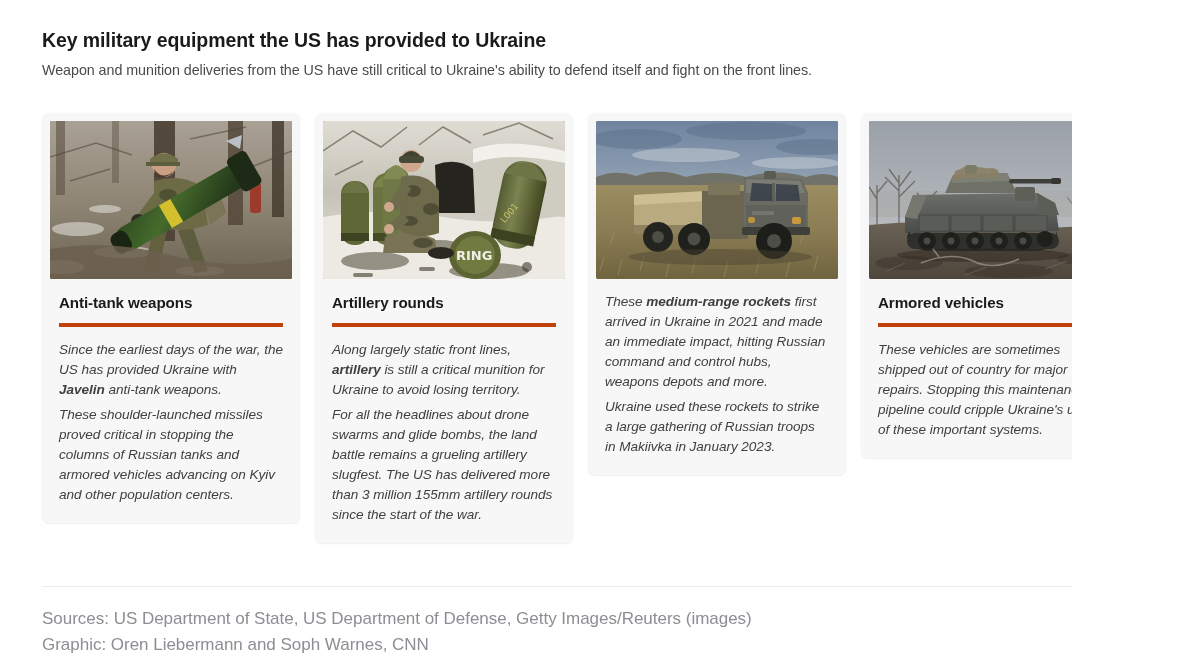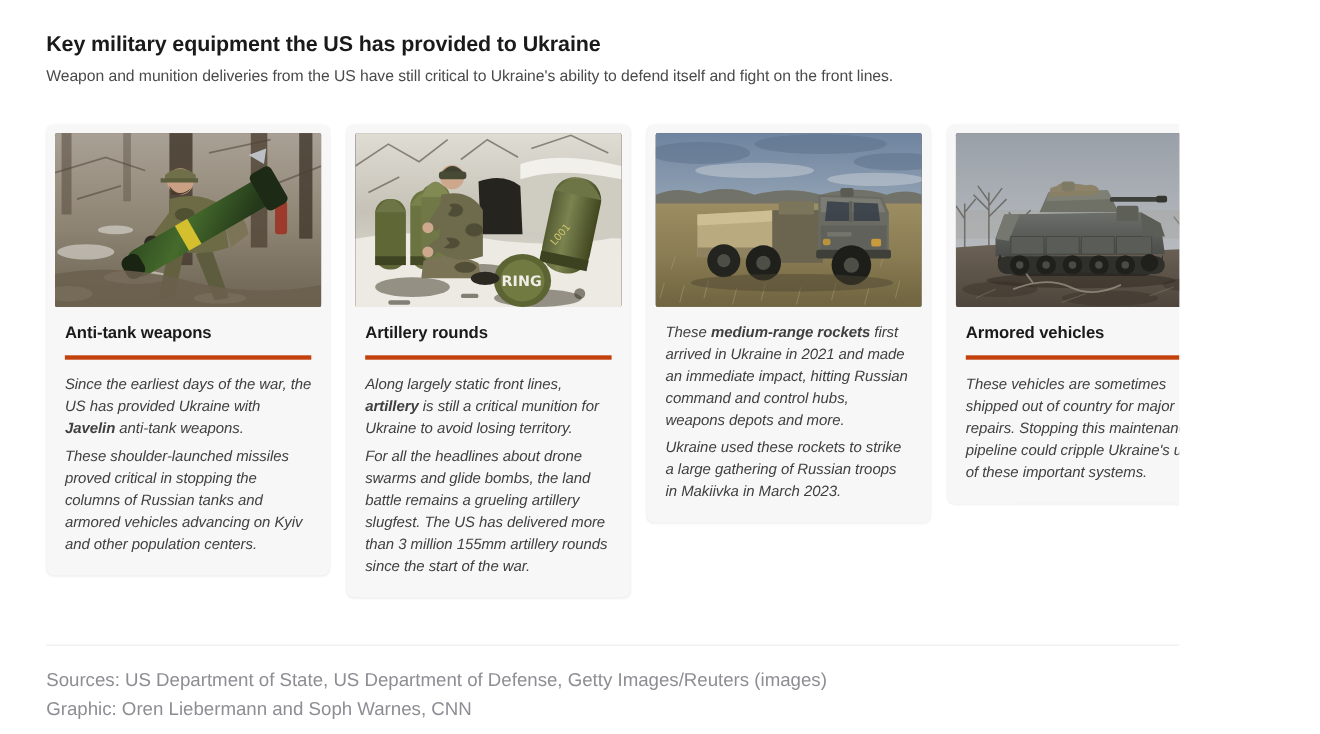--- a/index.html
+++ b/index.html
@@ -403,21 +403,21 @@
             <circle cx="98" cy="118" r="6.5" fill="#4d4e45"></circle>
             <circle cx="178" cy="120" r="18" fill="#1d1e1a"></circle>
             <circle cx="178" cy="120" r="7" fill="#4d4e45"></circle>
 
             <ellipse cx="124" cy="136" rx="92" ry="8" fill="#4b4330" opacity="0.45"></ellipse>
           </g>
         </svg>
       </div>
       <div class="card-body">
         <p class="card-para"><span>These </span><b>medium-range rockets</b><span> first arrived in Ukraine in 2021 and made an immediate impact, hitting Russian command and control hubs, weapons depots and more.</span></p>
-        <p class="card-para">Ukraine used these rockets to strike a large gathering of Russian troops in Makiivka in March 2023.</p>
+        <p class="card-para">Ukraine used these rockets to strike a large gathering of Russian troops in Makiivka in January 2023.</p>
       </div>
     </div>
 
     <div class="card">
       <div class="card-photo">
         <svg viewBox="0 0 242 158" preserveAspectRatio="xMidYMid slice" role="img">
           <defs>
             <linearGradient id="c4sky" x1="0" y1="0" x2="0" y2="1">
               <stop offset="0%" stop-color="#9aa0a8"></stop>
               <stop offset="60%" stop-color="#b4b8bd"></stop>

